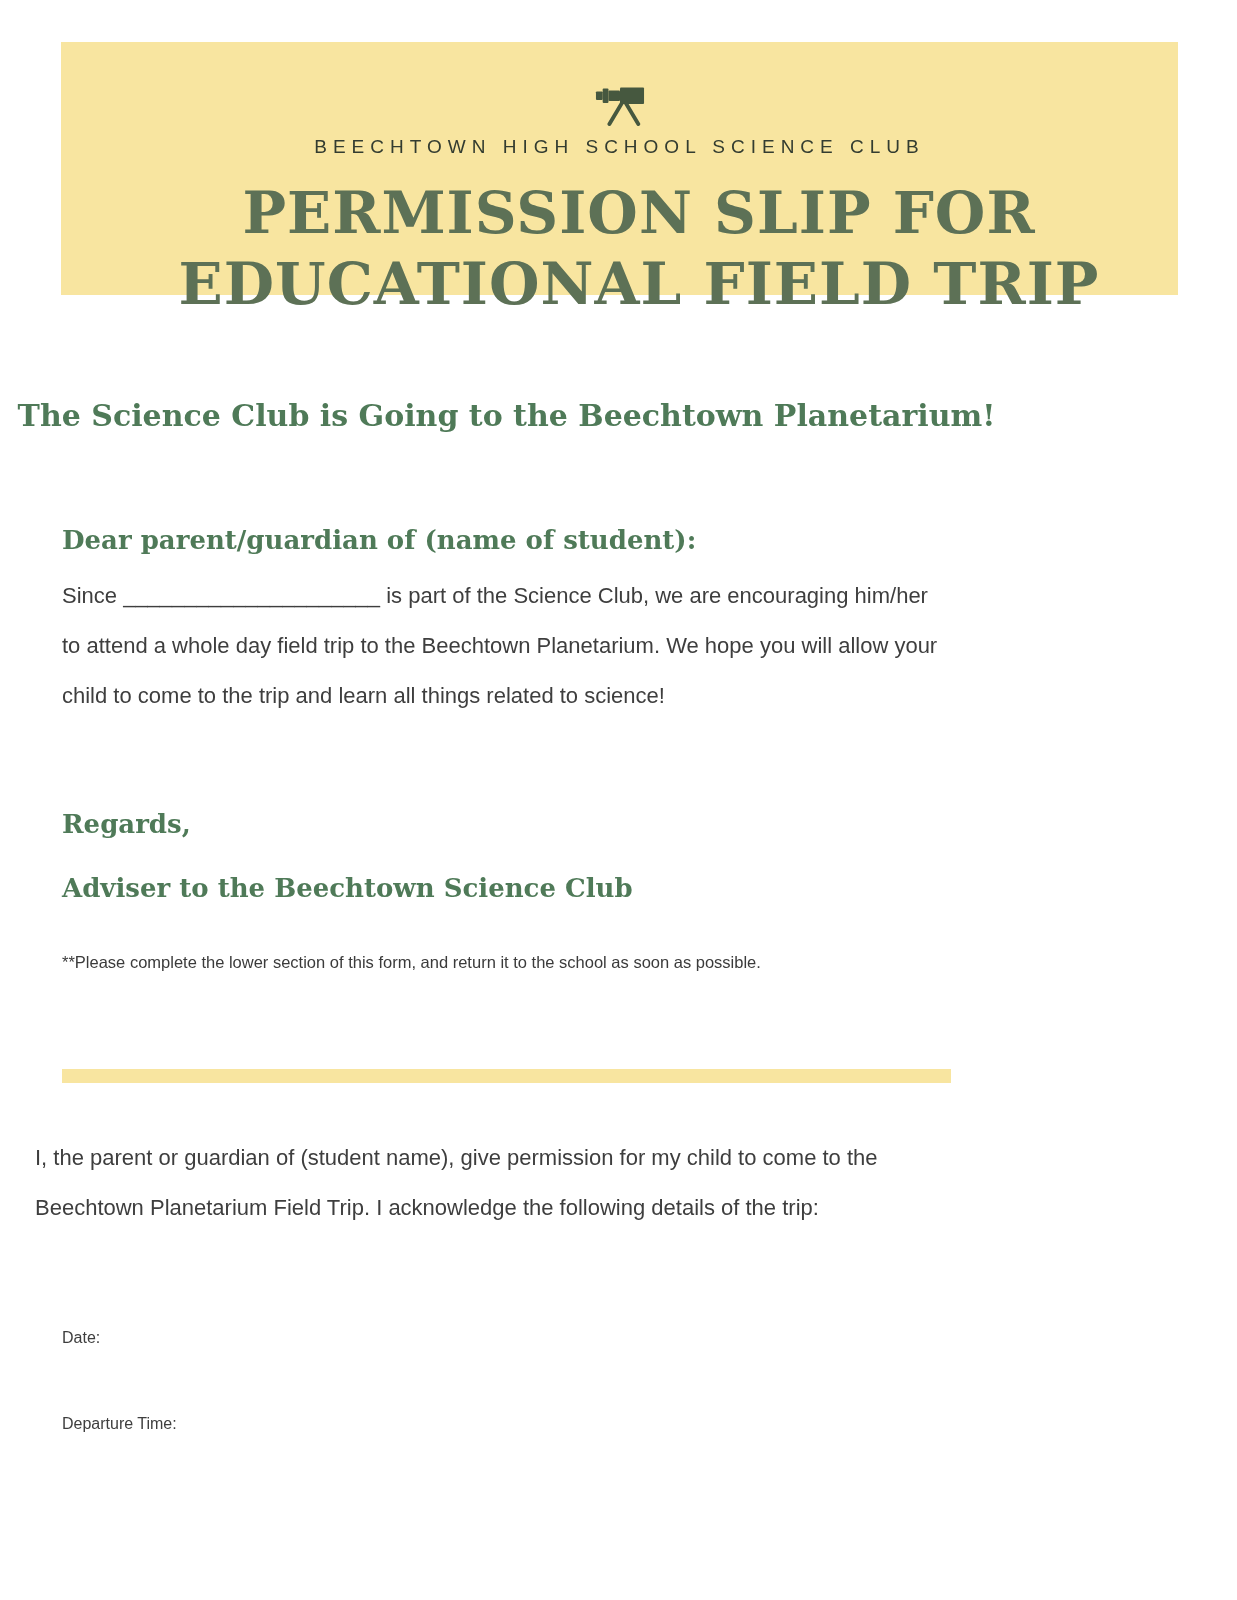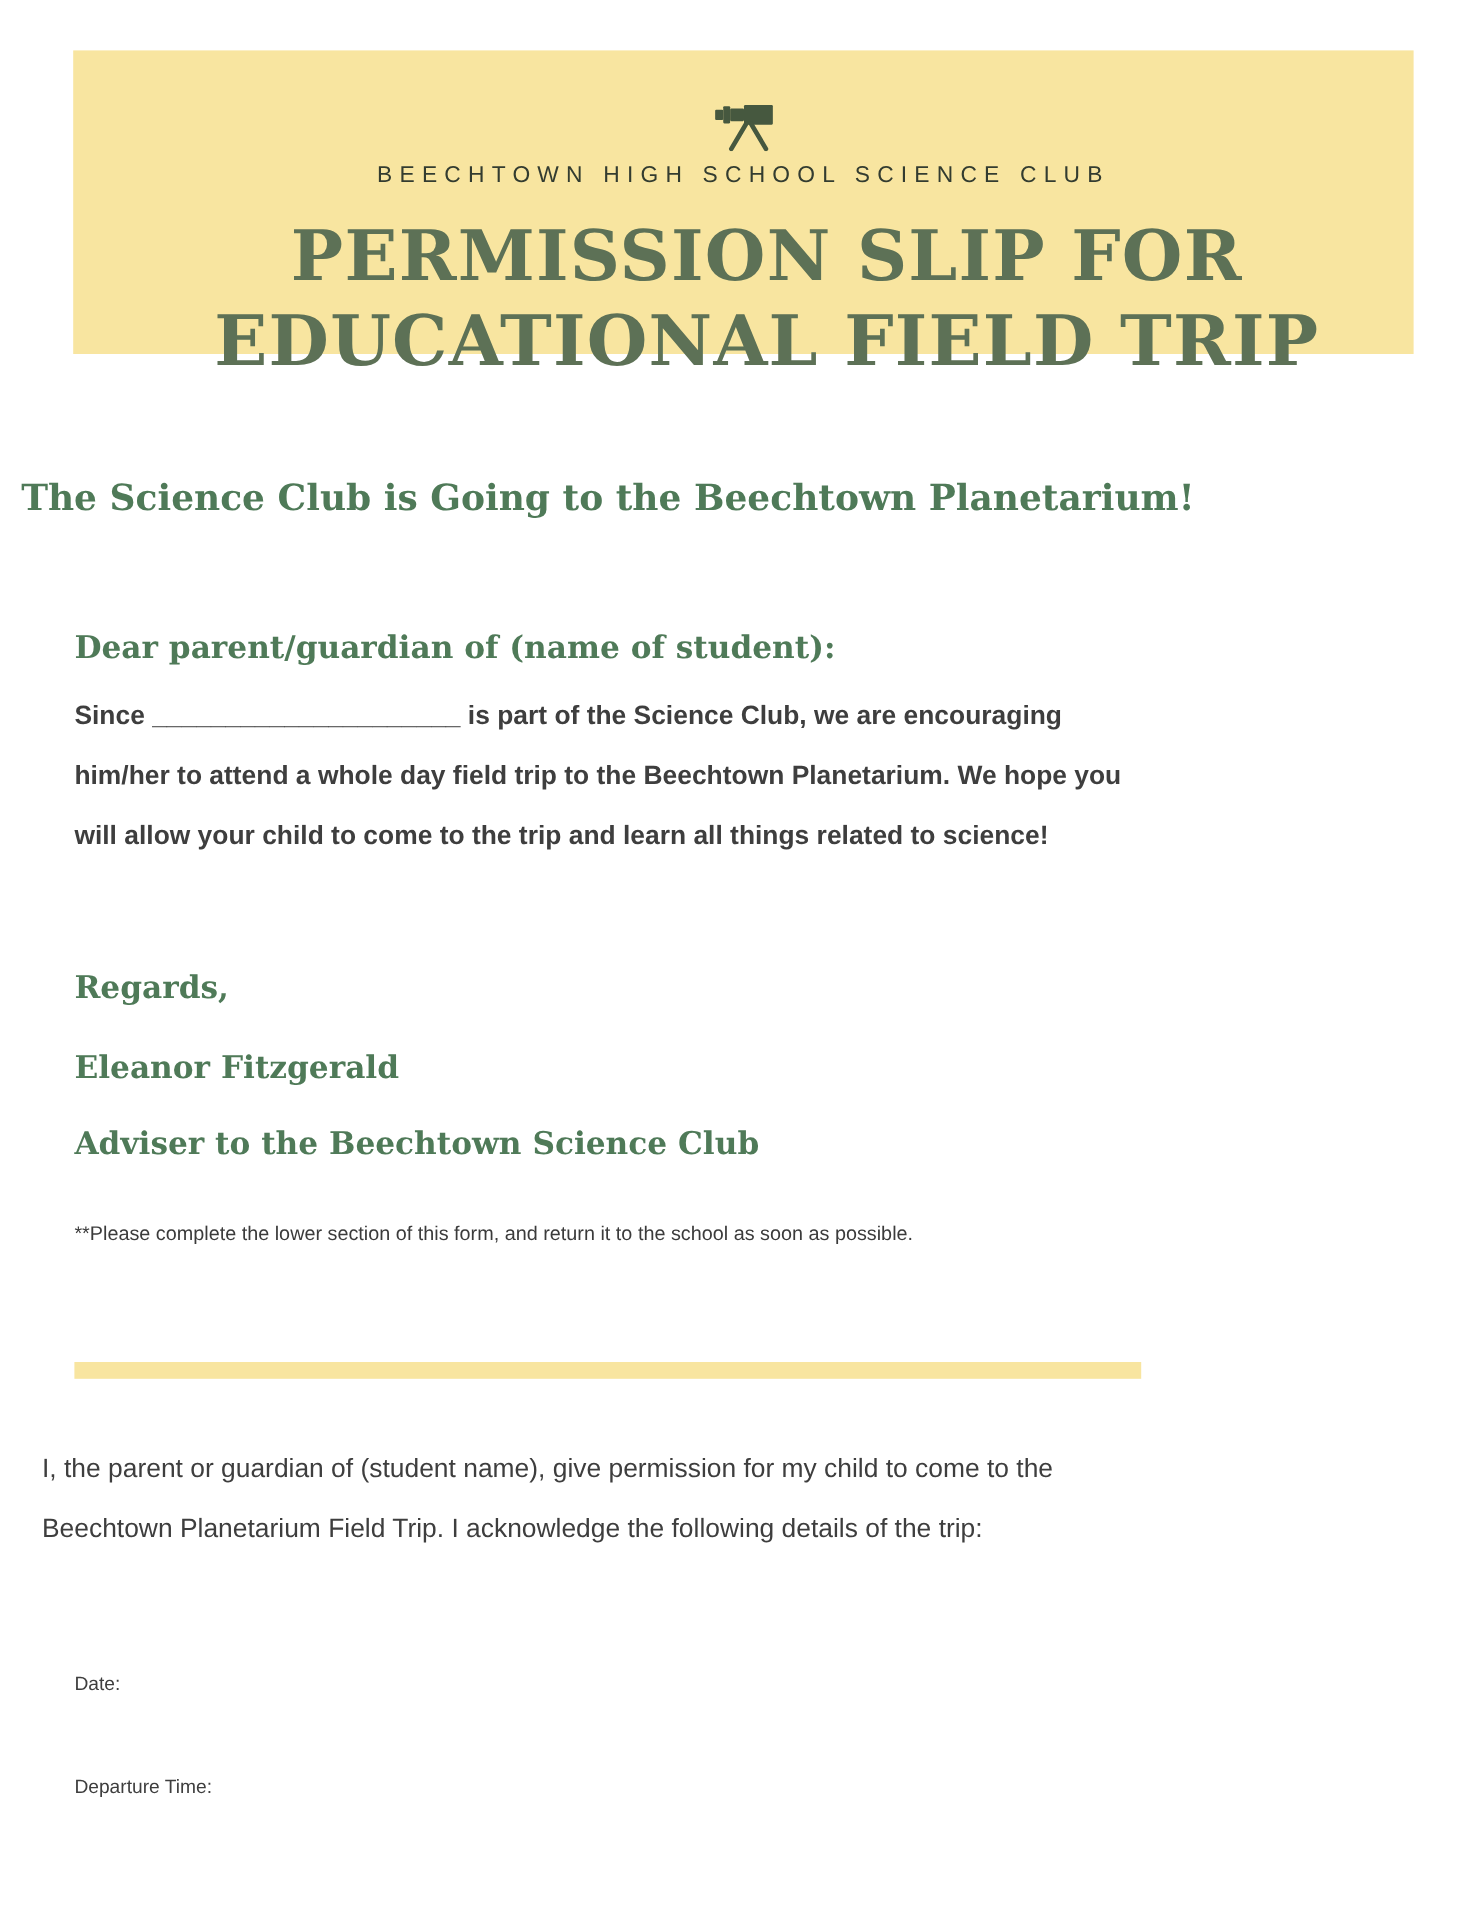--- a/index.html
+++ b/index.html
@@ -60,21 +60,21 @@
     margin:0 62px;
   }
   .salutation{margin-top:92px;}
   .body-text{
     margin:0 62px;
     font-size:22px;
     line-height:50px;
     color:var(--body-text);
     max-width:1120px;
   }
-  .letter-body{margin-top:16px;font-weight:bold;}
+  .letter-body{margin-top:16px;}
   .regards{margin-top:88px;}
   .signature{margin-top:36px;}
   .sig-title{margin-top:34px;}
   .note{
     margin:48px 62px 0;
     font-size:16.5px;
     color:#3b3b3b;
     line-height:22px;
   }
   .divider{
@@ -120,21 +120,20 @@
 
     <h2 class="subtitle">The Science Club is Going to the Beechtown Planetarium!</h2>
 
     <section>
       <h3 class="green-head salutation">Dear parent/guardian of (name of student):</h3>
 
       <p class="body-text letter-body">Since _____________________ is part of the Science Club, we are encouraging him/her to attend a whole day field trip to the Beechtown Planetarium. We hope you will allow your child to come to the trip and learn all things related to science!</p>
 
       <h3 class="green-head regards">Regards,</h3>
 
-      <h3 class="green-head signature">Eleanor Fitzgerald</h3>
 
       <h3 class="green-head sig-title">Adviser to the Beechtown Science Club</h3>
 
       <p class="note">**Please complete the lower section of this form, and return it to the school as soon as possible.</p>
     </section>
 
     <div class="divider"></div>
 
     <section>
       <p class="body-text ack">I, the parent or guardian of (student name), give permission for my child to come to the Beechtown Planetarium Field Trip. I acknowledge the following details of the trip:</p>

